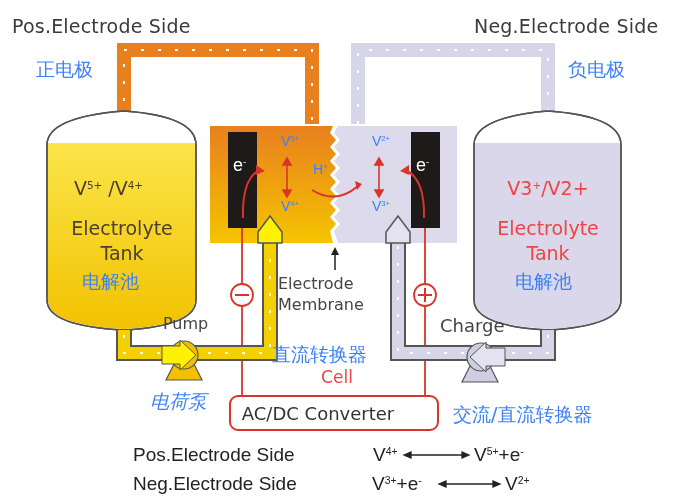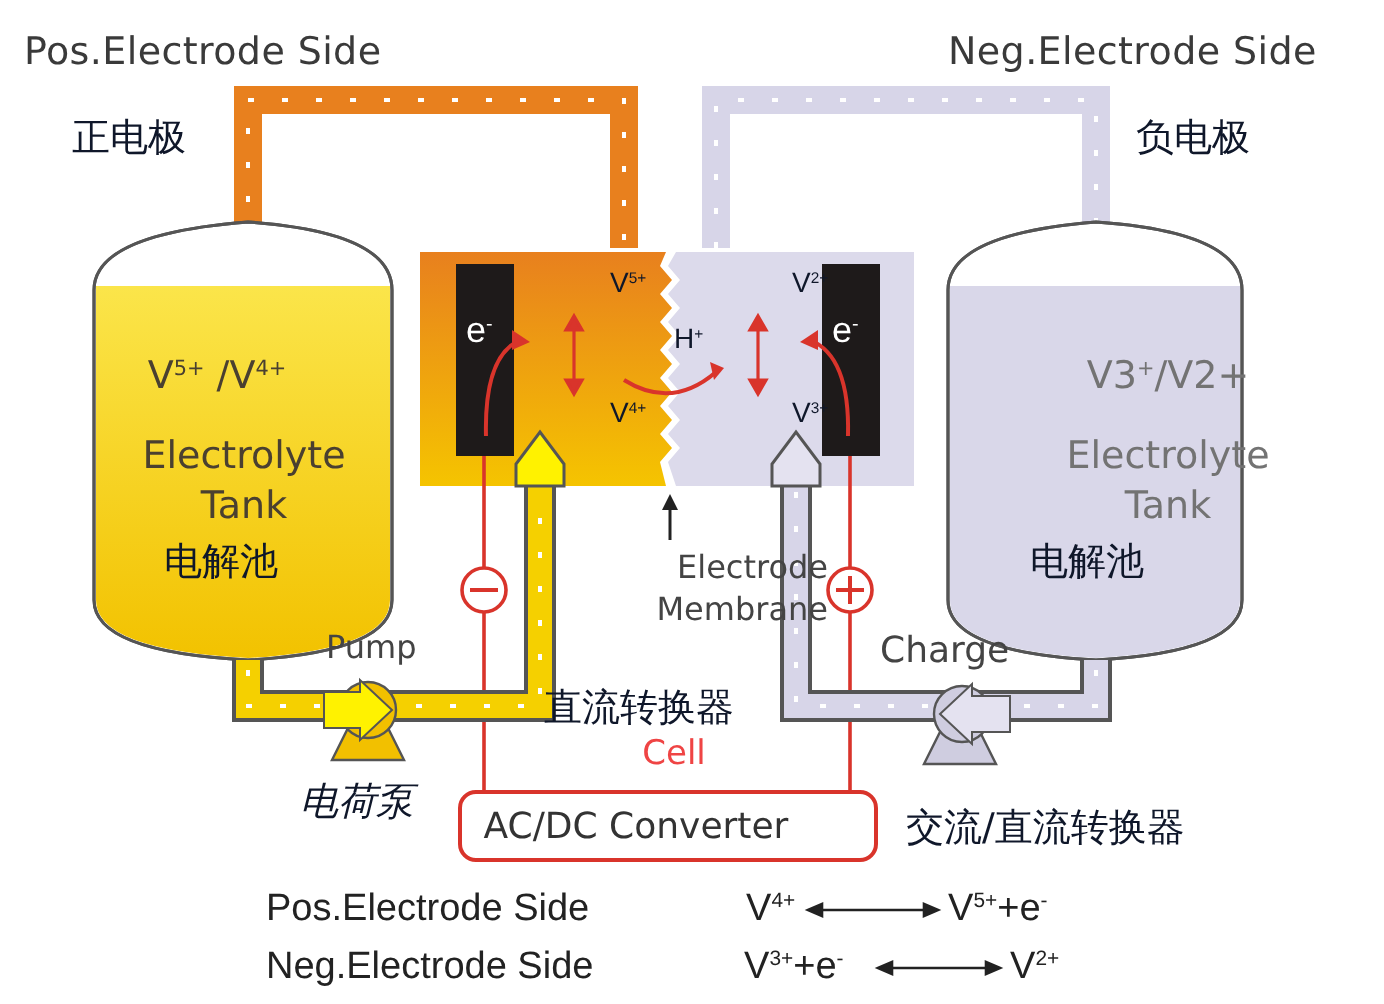--- a/index.html
+++ b/index.html
@@ -1,26 +1,26 @@
 <!DOCTYPE html>
 <html><head>
 <meta charset="utf-8">
 <style>
   html, body { margin: 0; padding: 0; background: #ffffff; }
   body { width: 692px; height: 502px; position: relative; overflow: hidden;
          font-family: "DejaVu Sans", sans-serif; color: #333; }
   svg { position: absolute; left: 0; top: 0; }
   .lbl { position: absolute; white-space: nowrap; line-height: 1; }
   .hdr { font-size: 19px; color: #3a3a3a; letter-spacing: 0.2px; }
-  .cn  { font-size: 19px; color: #0f172a; }
+  .cn  { font-size: 19px; color: #3b82f6; }
   .tank-txt { font-size: 19px; color: #4a4030; text-align: center; line-height: 1.3; }
-  .tank-txt-neg { color: #737373; margin-left: 36px; }
-  .mid-txt { font-size: 16px; color: #444; text-align: right; line-height: 1.3; padding-left: 22px; }
+  .tank-txt-neg { color: #ef4444; }
+  .mid-txt { font-size: 16px; color: #444; text-align: left; line-height: 1.3; }
   .eq { font-family: "Liberation Sans", sans-serif; font-size: 19px; color: #222; }
-  .ion { font-family: "Liberation Sans", sans-serif; font-size: 14px; color: #0f172a; margin-left: 24px; }
+  .ion { font-family: "Liberation Sans", sans-serif; font-size: 14px; color: #3b82f6; }
   .e-lbl { font-family: "Liberation Sans", sans-serif; font-size: 18px; color: #fff; }
   sup { font-size: 0.55em; vertical-align: 0.6em; }
 </style>
 </head>
 <body>
 
 <svg width="692" height="502" viewBox="0 0 692 502">
   <defs>
     <linearGradient id="cellPos" x1="0" y1="0" x2="0" y2="1">
       <stop offset="0" stop-color="#e8801e"></stop>

